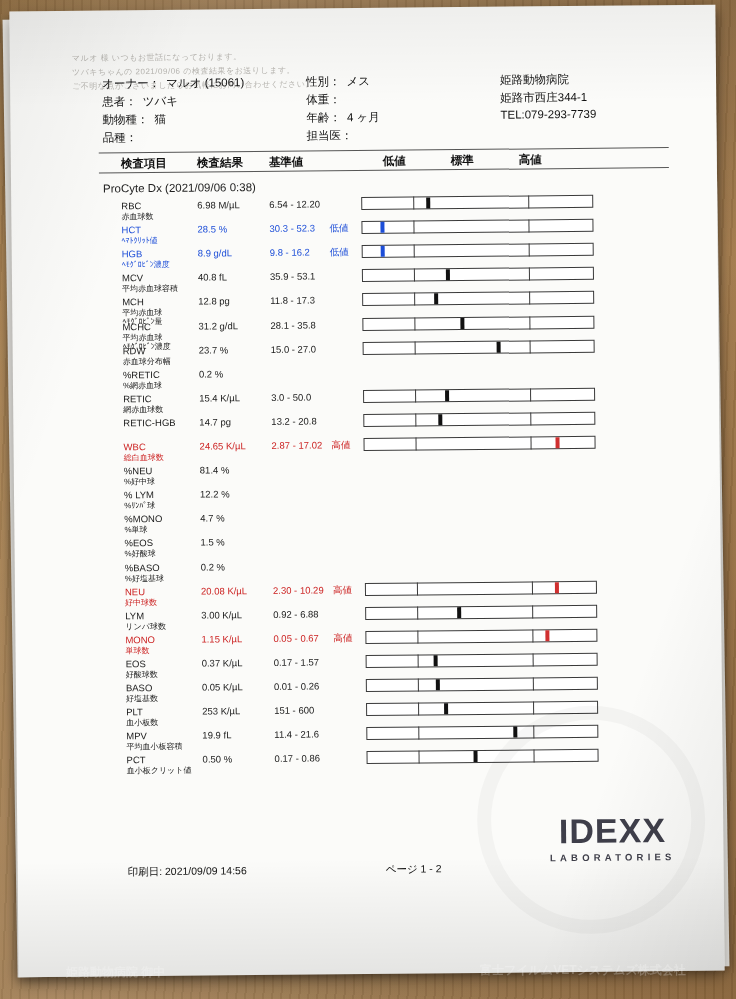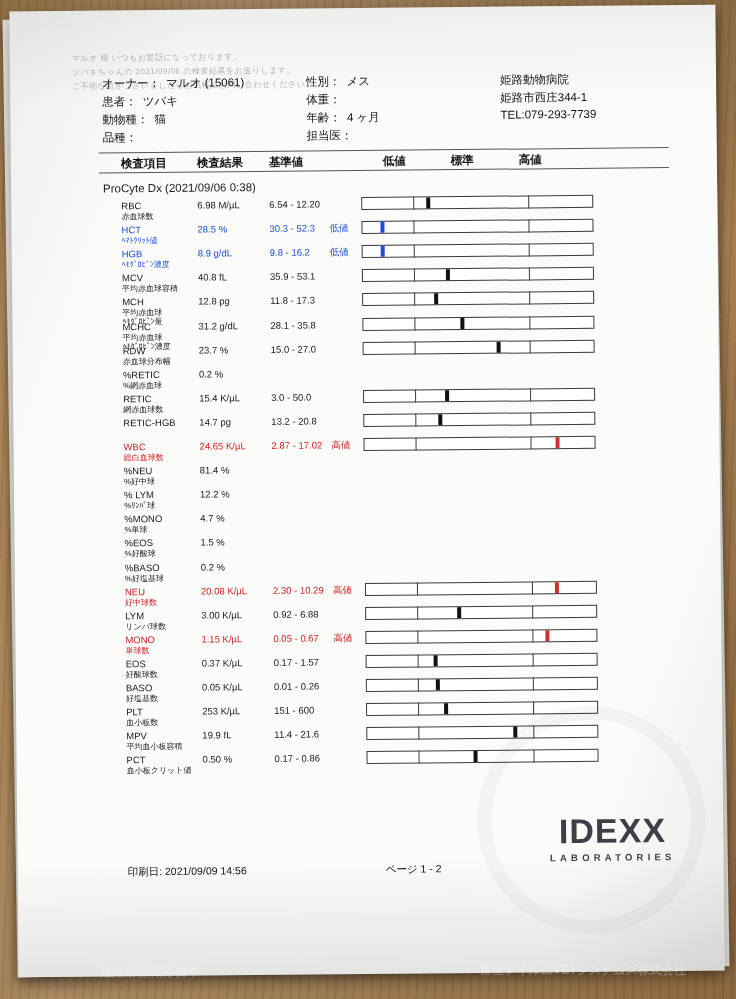--- a/index.html
+++ b/index.html
@@ -307,14 +307,14 @@
       <div class="foot" style="left:110px;top:855px;">印刷日: 2021/09/09 14:56</div>
       <div class="foot" style="left:368px;top:855px;">ページ 1 - 2</div>
       <div style="position:absolute;right:18px;top:700px;width:200px;height:200px;border-radius:50%;border:14px solid rgba(0,0,0,0.03);"></div>
       <div style="position:absolute;right:48px;top:806px;text-align:center;color:#3f3f4a;">
         <div class="brand" style="font-size:34px;font-weight:bold;letter-spacing:1px;">IDEXX</div>
         <div class="sub" style="font-size:9.5px;letter-spacing:4.2px;font-weight:bold;margin-top:1px;">LABORATORIES</div>
       </div>
     </div>
 </div>
 
-<div class="deskghost" style="left:66px;bottom:18px;margin-left:34px;">姫路動物病院 御中</div>
+<div class="deskghost" style="left:66px;bottom:18px;">姫路動物病院 御中</div>
 <div class="deskghost" style="left:480px;bottom:20px;">富士フイルムVETシステムズ株式会社</div>
 
 </body></html>

